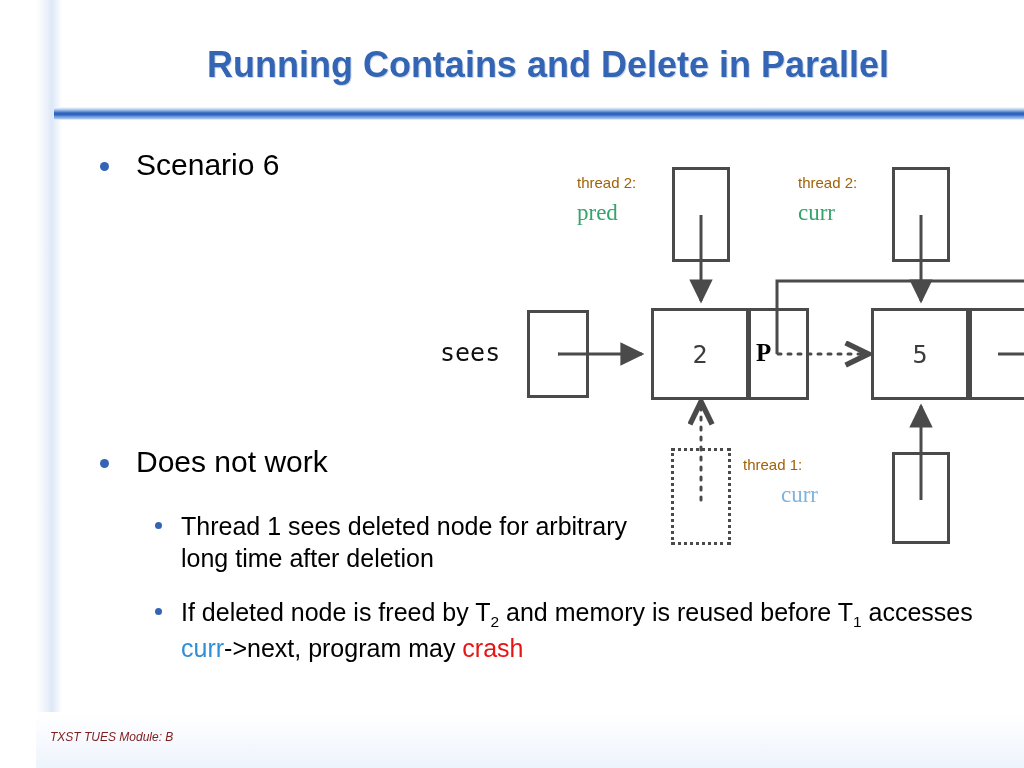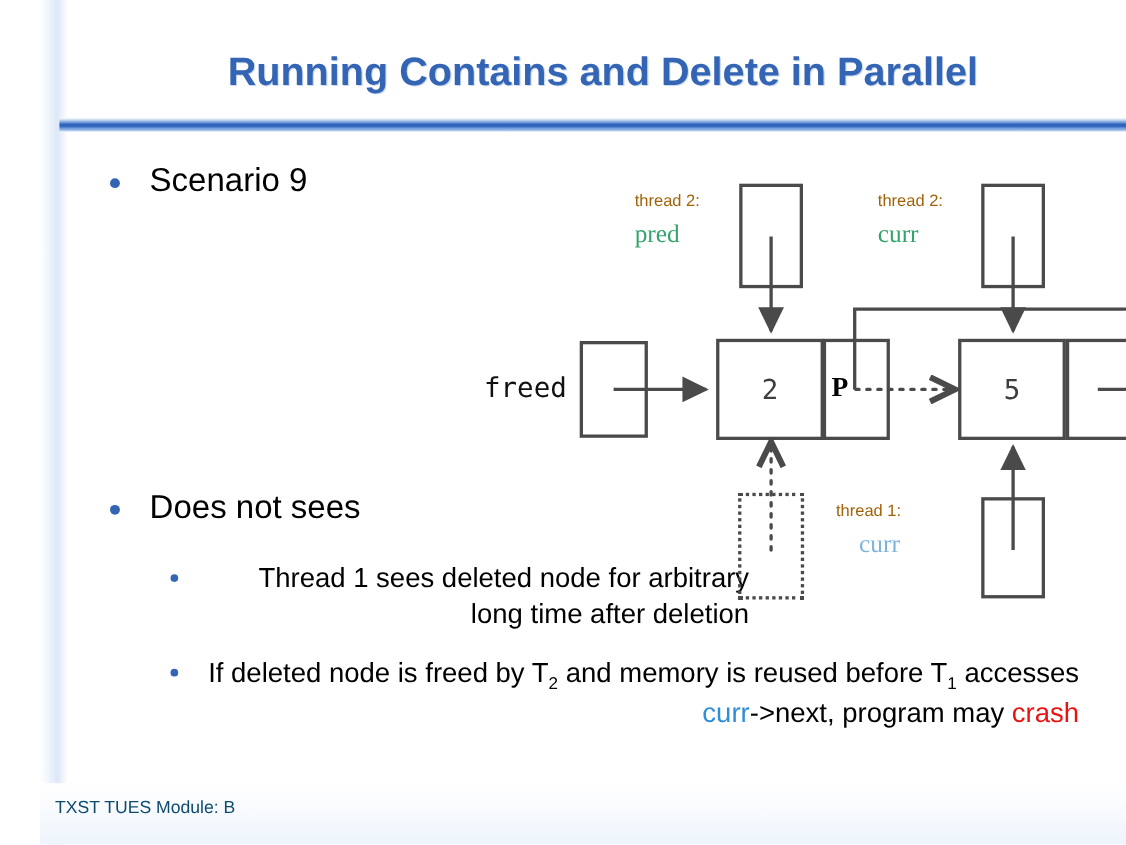--- a/index.html
+++ b/index.html
@@ -91,32 +91,33 @@
     white-space: nowrap;
   }
   .b2 .dot {
     position: absolute;
     left: -26px;
     top: 12px;
     width: 7px; height: 7px;
     border-radius: 50%;
     background: #3465b4;
   }
-  .b2.wrap { white-space: normal; text-align: right; }
+  .b2.wrap { white-space: normal; }
   sub { font-size: 0.62em; }
   .acc-blue { color: #2f8fd6; }
   .acc-red  { color: #e81313; }
 
   
   #footer-left {
     position: absolute;
     left: 14px;
     bottom: 24px;
-    font-size: 16px;
-    color: #0c4a6e;
+    font-size: 12px;
+    color: #7f1d1d;
+    font-style: italic;
   }
   #footer-page {
     position: absolute;
     right: 4px;
     bottom: 24px;
     font-size: 15px;
     color: #b91c1c;
   }
 
   
@@ -178,64 +179,64 @@
 
   <div class="edge edge-left"></div>
   <div class="edge edge-right"></div>
   <div class="edge-bottom"></div>
 
   <div id="title">Running Contains and Delete in Parallel</div>
   <div id="title-rule"></div>
 
   <div class="b1" style="left:100px; top:148px;">
     <span class="dot"></span>
-    <span>Scenario 9</span>
+    <span>Scenario 6</span>
   </div>
 
 
 
   <div class="b1" style="left:100px; top:445px;">
     <span class="dot"></span>
-    <span>Does not sees</span>
+    <span>Does not work</span>
   </div>
 
   <div class="b2 wrap" style="left:145px; top:510px; width:500px; line-height:1.28;">
     <span class="dot"></span>
     <span>Thread 1 sees deleted node for arbitrary long time after deletion</span>
   </div>
 
   <div class="b2 wrap" style="left:145px; top:596px; width:800px; line-height:1.28;">
     <span class="dot"></span>
     <span>
       <span>If deleted node is freed by T</span><sub>2</sub><span> and memory is reused before T</span><sub>1</sub><span> accesses </span><span class="acc-blue">curr</span><span>-&gt;next, program may </span><span class="acc-red">crash</span>
     </span>
   </div>
 
-  <div class="lbl-head" style="left:404px; top:338px;">freed</div>
+  <div class="lbl-head" style="left:404px; top:338px;">sees</div>
 
   <div class="box" style="left:491px; top:310px; width:62px; height:88px;"></div>
 
   <div class="box" style="left:615px; top:308px; width:98px; height:92px;"></div>
   <div class="box" style="left:712px; top:308px; width:61px; height:92px;"></div>
   <div class="cellnum" style="left:615px; top:340px; width:98px;">2</div>
   <div class="lbl-p" style="left:720px; top:339px;">P</div>
 
   <div class="box" style="left:835px; top:308px; width:98px; height:92px;"></div>
   <div class="box" style="left:933px; top:308px; width:59px; height:92px;"></div>
   <div class="cellnum" style="left:835px; top:340px; width:98px;">5</div>
 
   <div class="lbl-thread" style="left:541px; top:174px;">thread 2:</div>
   <div class="lbl-var var-green" style="left:541px; top:200px;">pred</div>
   <div class="box" style="left:636px; top:167px; width:58px; height:95px;"></div>
 
   <div class="lbl-thread" style="left:762px; top:174px;">thread 2:</div>
   <div class="lbl-var var-green" style="left:762px; top:200px;">curr</div>
   <div class="box" style="left:856px; top:167px; width:58px; height:95px;"></div>
 
-  <div class="lbl-thread" style="left:724px; top:456px;">thread 1:</div>
+  <div class="lbl-thread" style="left:707px; top:456px;">thread 1:</div>
   <div class="lbl-var var-blue" style="left:745px; top:482px;">curr</div>
   <div class="box" style="left:856px; top:452px; width:58px; height:92px;"></div>
 
   <div class="box dotted" style="left:635px; top:448px; width:60px; height:97px;"></div>
 
   <svg id="diagram" viewBox="0 0 1024 768">
     <defs>
       <marker id="ah" markerWidth="9" markerHeight="9" refX="7.2" refY="4.5" orient="auto">
         <path d="M0,0.6 L8,4.5 L0,8.4 z" fill="#4a4a4a"></path>
       </marker>

